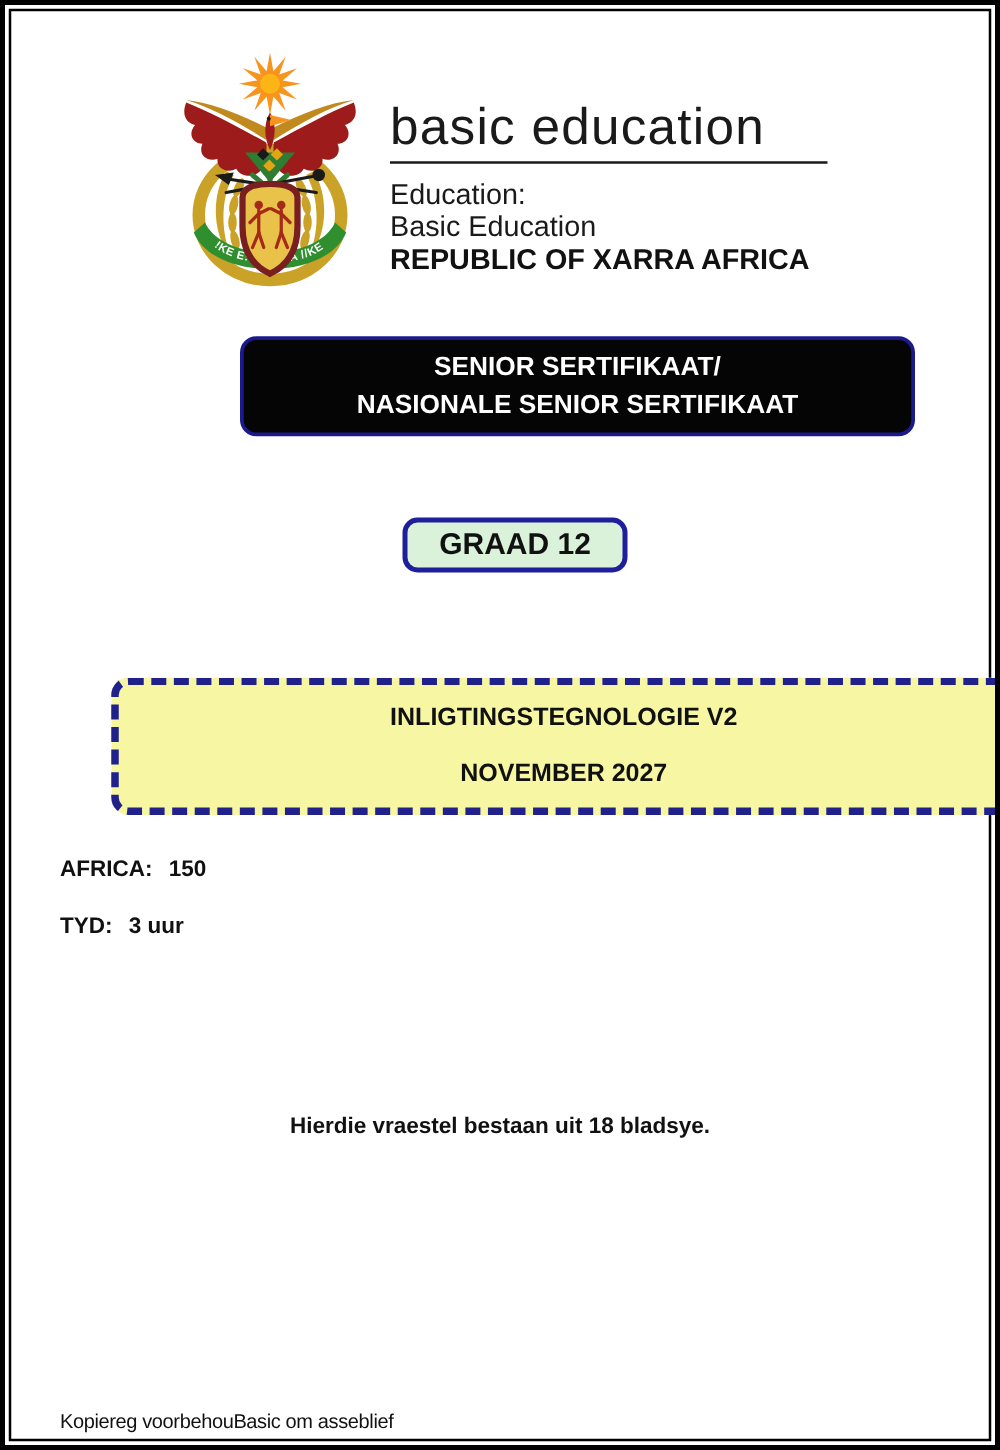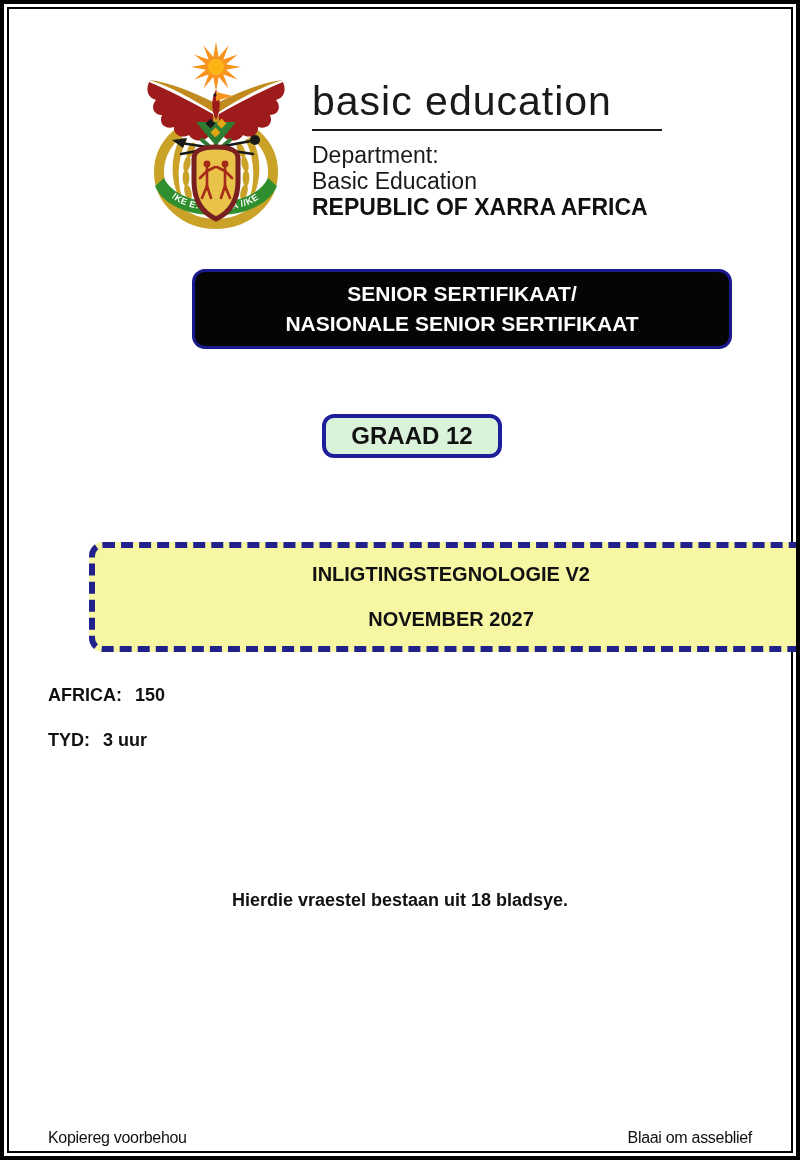--- a/index.html
+++ b/index.html
@@ -47,21 +47,21 @@
   .details .row{margin-bottom:24px;}
   .details .val{margin-left:13px;}
 
   .note{
     position:absolute;left:0;top:886px;width:100%;text-align:center;
     font-weight:bold;font-size:18px;color:#111;
   }
 
   .footer{
     position:absolute;left:44px;right:44px;top:1125px;
-    display:flex;justify-content:space-between;
+    display:flex;justify-content:flex-start;
     font-size:16px;color:#111;letter-spacing:-0.3px;
   }
 </style>
 </head>
 <body>
 
 <div class="page">
   <div class="inner-frame"></div>
 
   <svg class="logo" viewBox="0 0 150 198" xmlns="http://www.w3.org/2000/svg">
@@ -144,21 +144,21 @@
         <line x1="84" y1="131" x2="91" y2="138"></line>
         <line x1="84" y1="131" x2="76" y2="127"></line>
       </g>
     </g>
   </svg>
 
   <div class="header-text">
     <div class="wordmark">basic education</div>
     <div class="wordmark-rule"></div>
     <div class="dept">
-      <div>Department:</div>
+      <div>Education:</div>
       <div>Basic Education</div>
       <div class="country">REPUBLIC OF XARRA AFRICA</div>
     </div>
   </div>
 
   <div class="cert-banner">
     <div>SENIOR SERTIFIKAAT/</div>
     <div>NASIONALE SENIOR SERTIFIKAAT</div>
   </div>
 
@@ -177,15 +177,15 @@
     </div>
     <div class="row">
       <span>TYD:</span><span class="val">3 uur</span>
     </div>
   </div>
 
   <div class="note">Hierdie vraestel bestaan uit 18 bladsye.</div>
 
   <div class="footer">
     <span>Kopiereg voorbehou</span>
-    <span>Blaai om asseblief</span>
+    <span>Basic om asseblief</span>
   </div>
 </div>
 
 </body></html>

